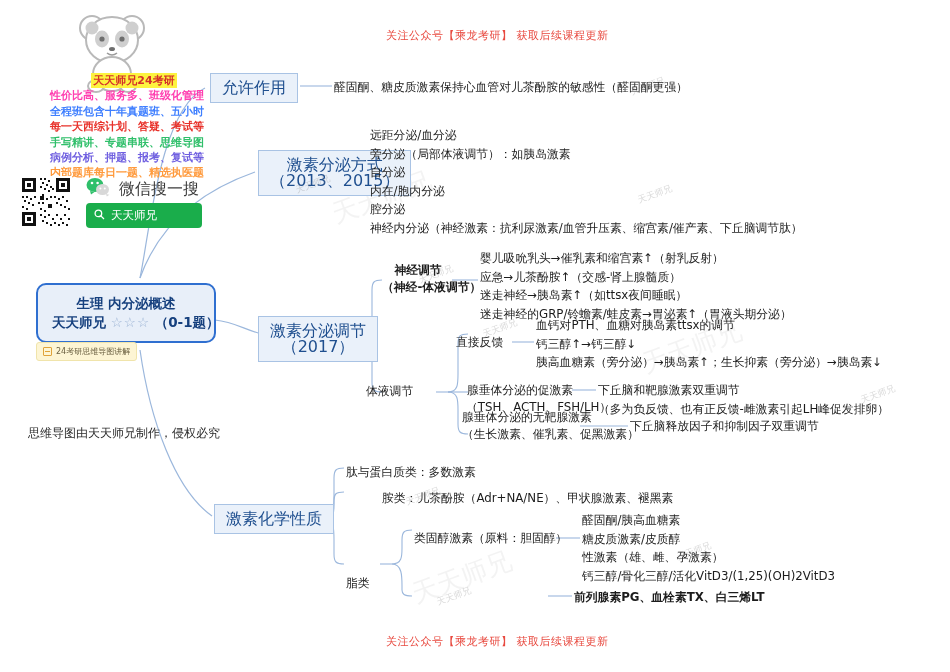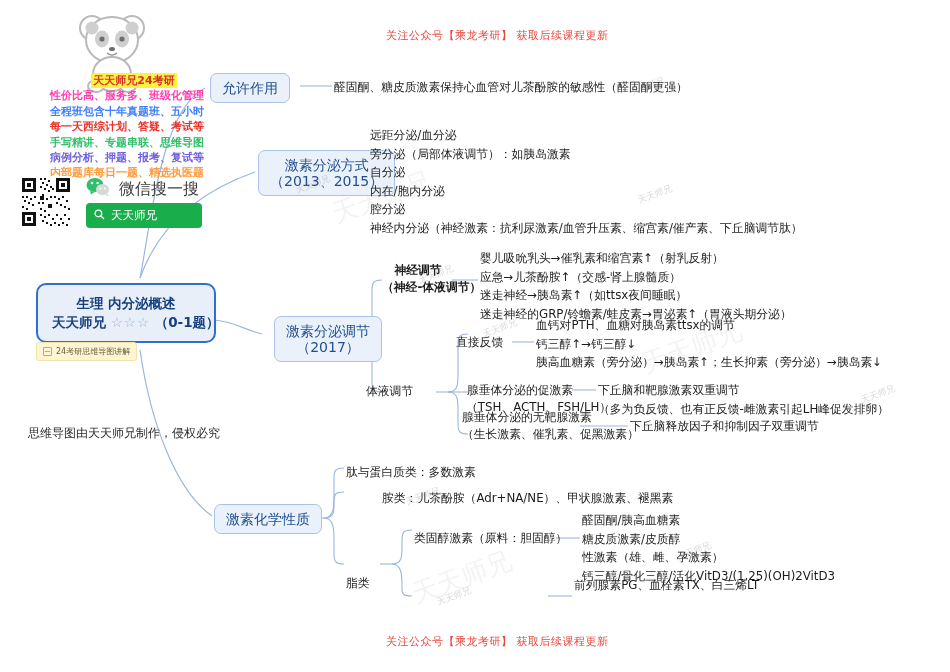--- a/index.html
+++ b/index.html
@@ -71,24 +71,24 @@
     display:flex; align-items:center; gap:4px; white-space: nowrap;
     font-family: "DejaVu Sans", sans-serif;
   }
   .badge-ic { width:9px; height:9px; border:1px solid #e0a33a; border-radius:1px; display:inline-block; position:relative;}
   .badge-ic::before{content:"";position:absolute;left:1px;right:1px;top:3px;height:1px;background:#e0a33a;}
 
   
   .branch {
     background: #eaf1fa;
     border: 1px solid #a9c3e4;
-    border-radius: 7px;
+    border-radius: 0;
     padding: 6px 11px;
     text-align: center;
-    font-size: 14px;
+    font-size: 16px;
     color: #1f4f8f;
     line-height: 16px;
     white-space: nowrap;
     font-family: "DejaVu Sans", sans-serif;
   }
 
   
   .leaf {
     font-size: 11.8px;
     line-height: 18.5px;
@@ -335,21 +335,21 @@
     </div>
     <div class="abs" style="left:370px;top:126px;">
       <div class="leaf">远距分泌/血分泌</div>
       <div class="leaf">旁分泌（局部体液调节）：如胰岛激素</div>
       <div class="leaf">自分泌</div>
       <div class="leaf">内在/胞内分泌</div>
       <div class="leaf">腔分泌</div>
       <div class="leaf">神经内分泌（神经激素：抗利尿激素/血管升压素、缩宫素/催产素、下丘脑调节肽）</div>
     </div>
 
-    <div class="abs branch" style="left:274px;top:316px;">
+    <div class="abs branch" style="left:258px;top:316px;">
       <div>激素分泌调节</div>
       <div>（2017）</div>
     </div>
 
     <div class="abs" style="left:382px;top:262px;width:72px;font-weight:bold;">
       <div class="sub-label">神经调节</div>
       <div class="sub-label">（神经-体液调节）</div>
     </div>
     <div class="abs" style="left:480px;top:249px;">
       <div class="leaf">婴儿吸吮乳头→催乳素和缩宫素↑（射乳反射）</div>
@@ -398,18 +398,18 @@
     <div class="abs sub-label" style="left:346px;top:556px;margin-top:19px;">脂类</div>
 
     <div class="abs sub-label" style="left:414px;top:530px;">类固醇激素（原料：胆固醇）</div>
     <div class="abs" style="left:582px;top:511px;">
       <div class="leaf">醛固酮/胰高血糖素</div>
       <div class="leaf">糖皮质激素/皮质醇</div>
       <div class="leaf">性激素（雄、雌、孕激素）</div>
       <div class="leaf">钙三醇/骨化三醇/活化VitD3/(1,25)(OH)2VitD3</div>
     </div>
 
-    <div class="abs leaf" style="left:574px;top:576px;">前列腺素PG、血栓素TX、白三烯LT</div>
+    <div class="abs leaf" style="left:574px;top:588px;font-weight:bold;">前列腺素PG、血栓素TX、白三烯LT</div>
 
     <div class="abs promo-banner" style="left:386px;top:634px;">关注公众号【乘龙考研】  获取后续课程更新</div>
 
   </div>
 </div>
 
 </body></html>

